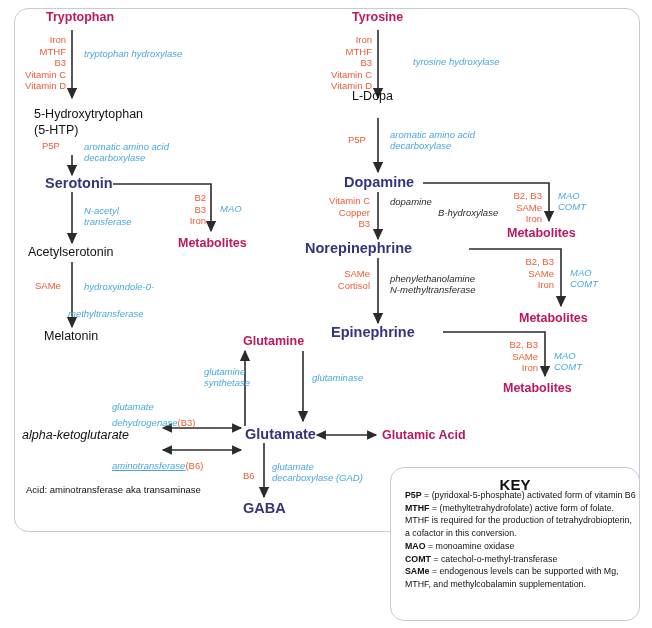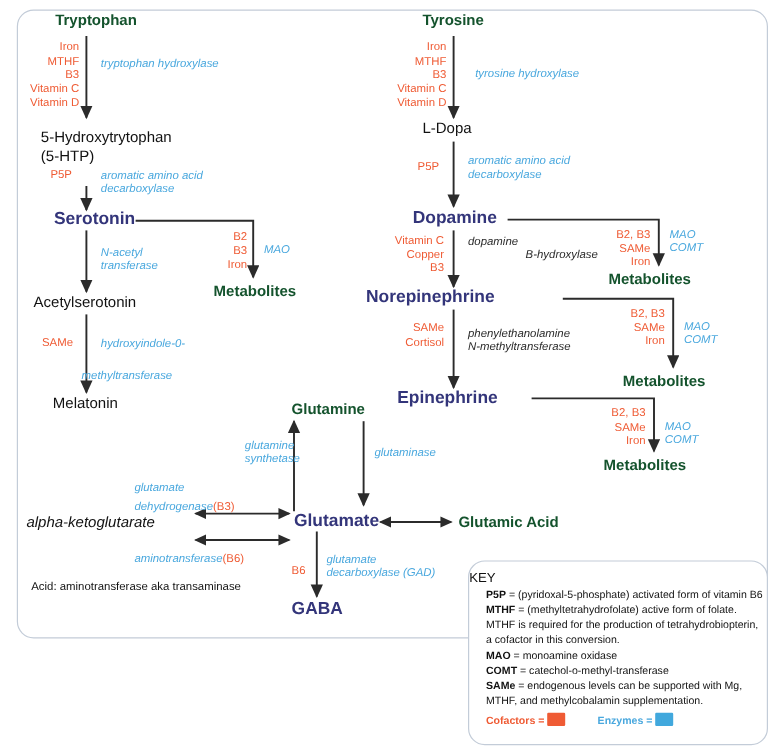--- a/index.html
+++ b/index.html
@@ -5,33 +5,33 @@
   html,body{margin:0;padding:0;background:#ffffff;}
   body{font-family:"Liberation Sans",sans-serif;}
   #root{position:relative;width:652px;height:628px;overflow:hidden;background:#fff;}
 
   .panel{position:absolute;border:1.5px solid #c3ccd8;border-radius:14px;background:#fff;}
   #main-panel{left:14px;top:8px;width:624px;height:522px;}
   #key-panel{left:390px;top:467px;width:248px;height:152px;}
 
   .node{position:absolute;white-space:nowrap;color:#1a1a1a;font-size:12.5px;}
   .node.big{font-weight:bold;color:#33357a;font-size:14.5px;}
-  .node.plain{font-weight:bold;color:#14532d;font-size:12.5px;}
+  .node.plain{font-weight:bold;color:#be185d;font-size:12.5px;}
   .node.reg{font-weight:normal;color:#111;font-size:12.5px;}
 
   .cof{position:absolute;color:#ef5b34;font-size:9.5px;line-height:11.5px;white-space:nowrap;}
   .cof.r{text-align:right;}
   .enz{position:absolute;color:#4aa8de;font-size:9.5px;font-style:italic;line-height:11.5px;white-space:nowrap;}
   .enzk{position:absolute;color:#2b2b2b;font-size:9.5px;font-style:italic;line-height:11.5px;white-space:nowrap;}
   .note{position:absolute;color:#111;font-size:9.5px;white-space:nowrap;}
 
   svg.lines{position:absolute;left:0;top:0;width:652px;height:628px;pointer-events:none;}
 
   
-  #key-title{position:absolute;left:0;top:8px;width:248px;text-align:left;font-size:11px;font-weight:normal;color:#111;}
+  #key-title{position:absolute;left:0;top:8px;width:248px;text-align:center;font-size:15px;font-weight:bold;color:#111;}
   .keyline{position:absolute;left:14px;font-size:8.8px;color:#111;line-height:11px;white-space:nowrap;}
   .keyline b{font-weight:bold;}
   #key-sw-row{position:absolute;left:14px;top:126px;font-size:8.8px;}
   .swlabel{color:#ef5b34;font-weight:bold;}
   .swlabel2{color:#4aa8de;font-weight:bold;}
   .sw{display:inline-block;width:15px;height:11px;vertical-align:-2px;border-radius:1px;}
 </style>
 </head>
 <body>
 
@@ -130,23 +130,23 @@
   <div class="node reg" style="left:44px;top:329px;">Melatonin</div>
 
   <div class="node plain" style="left:352px;top:10px;">Tyrosine</div>
   <div class="cof r" style="left:306px;top:34px;width:66px;">
     <div style="white-space:pre-line;">Iron
 MTHF
 B3
 Vitamin C
 Vitamin D</div>
   </div>
-  <div class="enz" style="left:396px;top:56px;">tyrosine hydroxylase</div>
-
-  <div class="node reg" style="left:352px;top:100px;">L-Dopa</div>
+  <div class="enz" style="left:413px;top:56px;">tyrosine hydroxylase</div>
+
+  <div class="node reg" style="left:352px;top:89px;">L-Dopa</div>
 
   <div class="cof" style="left:348px;top:134px;">P5P</div>
   <div class="enz" style="left:390px;top:129px;">aromatic amino acid</div>
   <div class="enz" style="left:390px;top:140px;">decarboxylase</div>
 
   <div class="node big" style="left:344px;top:174px;">Dopamine</div>
 
   <div class="cof r" style="left:300px;top:195px;width:70px;">
     <div style="white-space:pre-line;">Vitamin C
 Copper
@@ -198,21 +198,21 @@
   <div class="enz" style="left:204px;top:366px;">glutamine</div>
   <div class="enz" style="left:204px;top:377px;">synthetase</div>
   <div class="enz" style="left:312px;top:372px;">glutaminase</div>
 
   <div class="enz" style="left:112px;top:401px;">glutamate</div>
   <div style="position:absolute;left:112px;top:412px;white-space:nowrap;">
     <span class="enz" style="position:static;">dehydrogenase</span><span class="cof" style="position:static;margin-top:40px;">(B3)</span>
   </div>
 
   <div style="position:absolute;left:112px;top:455px;white-space:nowrap;">
-    <span class="enz" style="position:static;">aminotransferase</span><span class="cof" style="position:static;">(B6)</span>
+    <span class="enz" style="position:static;text-decoration:underline;">aminotransferase</span><span class="cof" style="position:static;">(B6)</span>
   </div>
 
   <div class="node reg" style="left:22px;top:428px;font-style:italic;">alpha-ketoglutarate</div>
   <div class="node big" style="left:245px;top:426px;">Glutamate</div>
   <div class="node plain" style="left:382px;top:428px;">Glutamic Acid</div>
 
   <div class="cof" style="left:243px;top:470px;">B6</div>
   <div class="enz" style="left:272px;top:461px;">glutamate</div>
   <div class="enz" style="left:272px;top:472px;">decarboxylase (GAD)</div>
 
@@ -225,20 +225,15 @@
     <div id="key-lines">
         <div class="keyline" style="top: 22px;"><b>P5P</b> = (pyridoxal-5-phosphate) activated form of vitamin B6</div>
         <div class="keyline" style="top: 34.7px;"><b>MTHF</b> = (methyltetrahydrofolate) active form of folate.</div>
         <div class="keyline" style="top: 47.4px;">MTHF is required for the production of tetrahydrobiopterin,</div>
         <div class="keyline" style="top: 60.1px;">a cofactor in this conversion.</div>
         <div class="keyline" style="top: 72.8px;"><b>MAO</b> = monoamine oxidase</div>
         <div class="keyline" style="top: 85.5px;"><b>COMT</b> = catechol-o-methyl-transferase</div>
         <div class="keyline" style="top: 98.2px;"><b>SAMe</b> = endogenous levels can be supported with Mg,</div>
         <div class="keyline" style="top: 110.9px;">MTHF, and methylcobalamin supplementation.</div>
       </div>
-    <div id="key-sw-row">
-      <span class="swlabel">Cofactors = </span><span class="sw" id="sw-cof" style="background: rgb(239, 91, 52);"></span>
-      <span style="display:inline-block;width:22px;"></span>
-      <span class="swlabel2">Enzymes = </span><span class="sw" id="sw-enz" style="background: rgb(65, 168, 221);"></span>
-    </div>
   </div>
 
 </div>
 
 </body></html>

